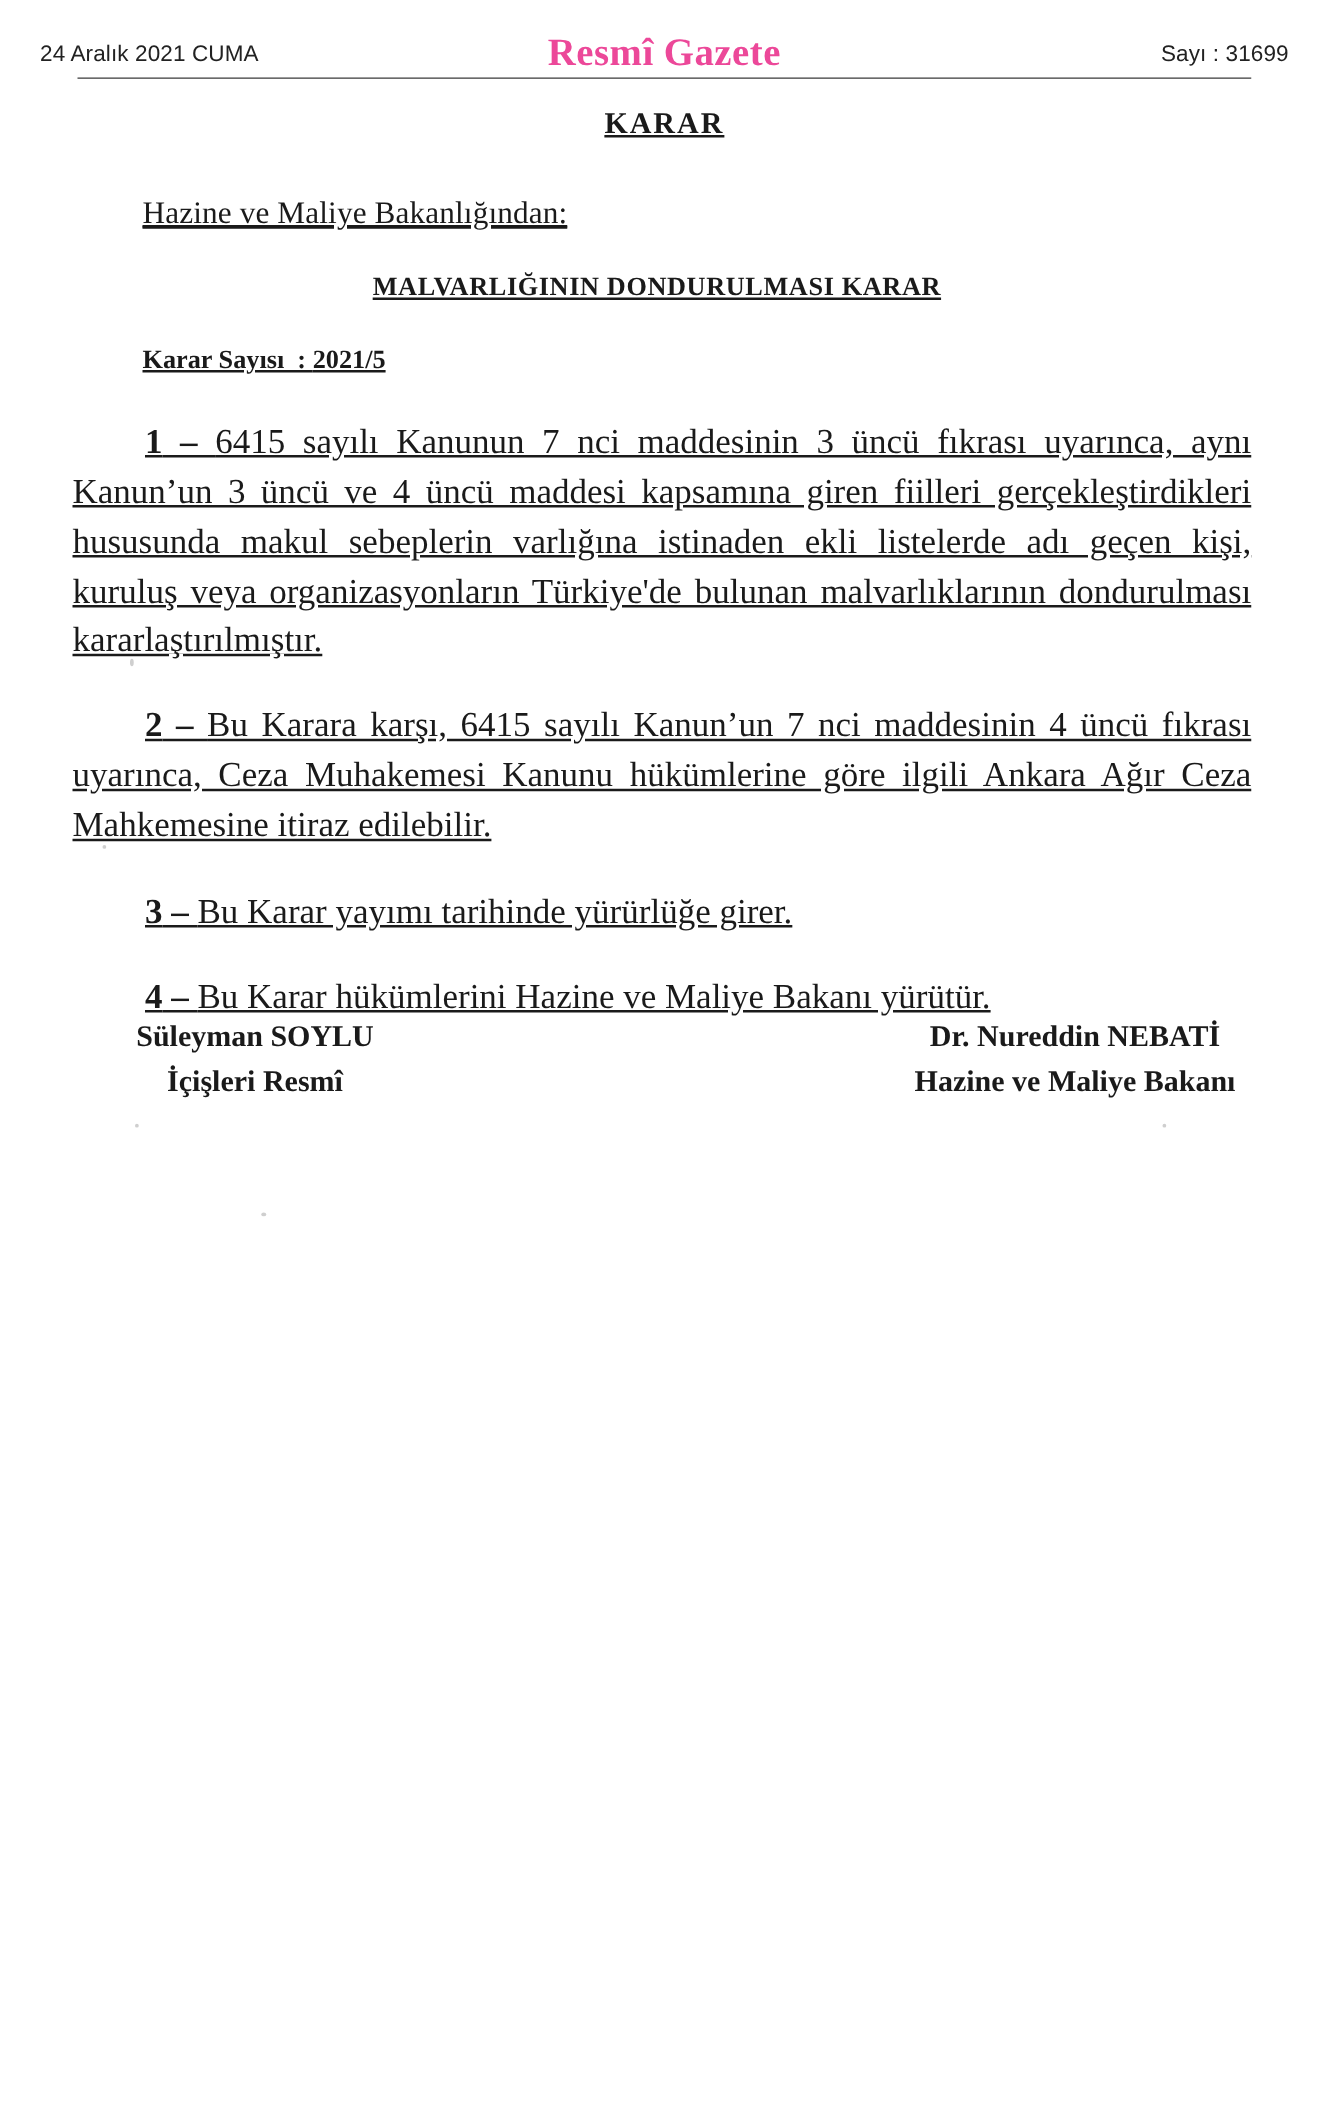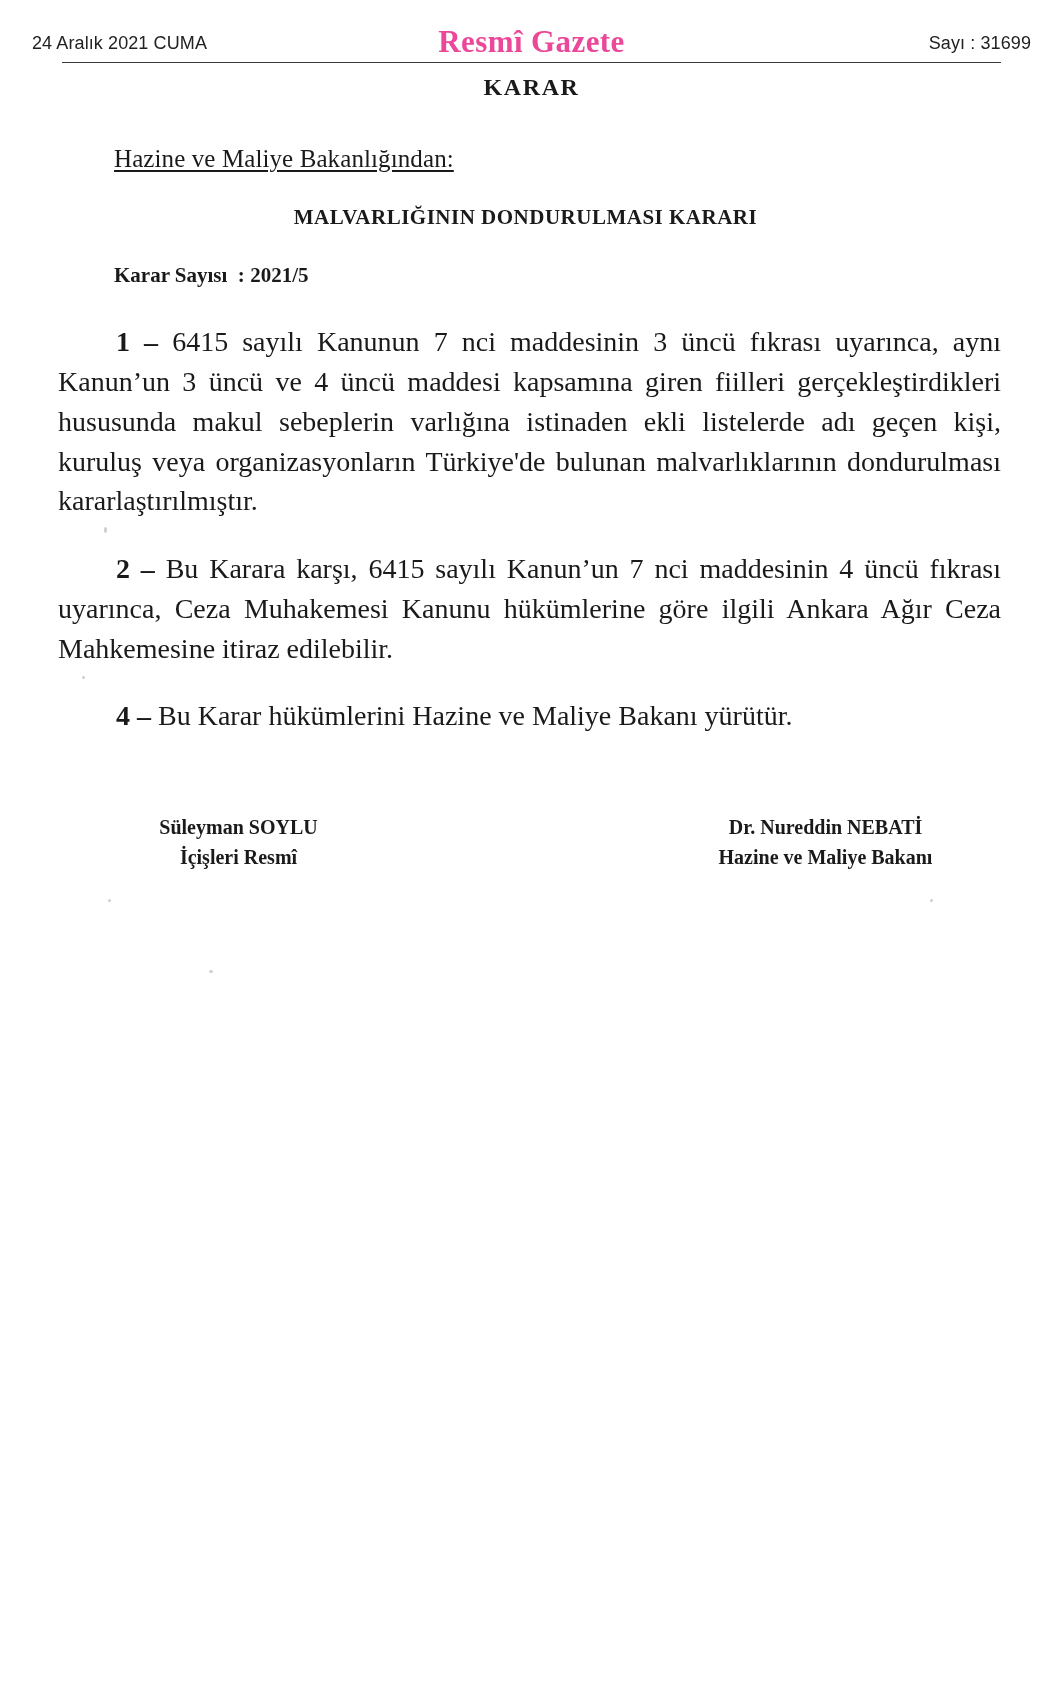--- a/index.html
+++ b/index.html
@@ -60,23 +60,24 @@
     top: 62px;
     left: 62px;
     right: 62px;
     height: 1px;
     background: #3a3a3a;
   }
 
   
   .content {
     position: absolute;
-    top: 68px;
+    top: 80px;
     left: 58px;
     width: 947px;
+    text-decoration: underline;
   }
 
   .karar-heading {
     text-align: center;
     font-size: 24px;
     font-weight: bold;
     letter-spacing: 1.6px;
     margin: 6px 0 0 0;
   }
 
@@ -133,22 +134,22 @@
   .article-3 { margin-top: 30px; }
   .article-4 { margin-top: 28px; }
 
   
   .signatures {
     position: absolute;
     top: 812px;
     left: 58px;
     width: 947px;
     display: flex;
-    justify-content: center;
-    font-size: 20px;
+    justify-content: space-between;
+    font-size: 24px;
     font-weight: bold;
     line-height: 1.5;
   }
   .sig {
     text-align: center;
   }
   .sig-left {
     margin-left: 36px;
     width: 220px;
   }
@@ -179,30 +180,31 @@
   <div class="masthead-rule"></div>
 
   <div class="content">
 
     <div class="karar-heading">KARAR</div>
 
     <div class="ministry-line">
       <span>Hazine ve Maliye Bakanlığından:</span>
     </div>
 
-    <div class="decision-title">MALVARLIĞININ DONDURULMASI KARARI</div>
+    <div class="decision-title">MALVARLIĞININ DONDURULMASI KARAR</div>
 
     <div class="meta-block">
       <div class="meta-row"><span>Karar Sayısı  : </span><span>2021/5</span></div>
     </div>
 
     <p class="article article-1"><span class="indent"></span><span class="num">1</span><span class="num"> – </span><span>6415 sayılı Kanunun 7 nci maddesinin 3 üncü fıkrası uyarınca, aynı Kanun’un 3 üncü ve 4 üncü maddesi kapsamına giren fiilleri gerçekleştirdikleri hususunda makul sebeplerin varlığına istinaden ekli listelerde adı geçen kişi, kuruluş veya organizasyonların Türkiye'de bulunan malvarlıklarının dondurulması kararlaştırılmıştır.</span></p>
 
     <p class="article article-2"><span class="indent"></span><span class="num">2</span><span class="num"> – </span><span>Bu Karara karşı, 6415 sayılı Kanun’un 7 nci maddesinin 4 üncü fıkrası uyarınca, Ceza Muhakemesi Kanunu hükümlerine göre ilgili Ankara Ağır Ceza Mahkemesine itiraz edilebilir.</span></p>
 
+    <p class="article article-3 short"><span class="indent"></span><span class="num">3</span><span class="num"> – </span><span>Bu Karar yayımı tarihinde yürürlüğe girer.</span></p>
 
     <p class="article article-4 short"><span class="indent"></span><span class="num">4</span><span class="num"> – </span><span>Bu Karar hükümlerini Hazine ve Maliye Bakanı yürütür.</span></p>
 
   </div>
 
   <div class="signatures">
     <div class="sig sig-left">
       <div class="sig-name">Süleyman SOYLU</div>
       <div class="sig-role">İçişleri Resmî</div>
     </div>

